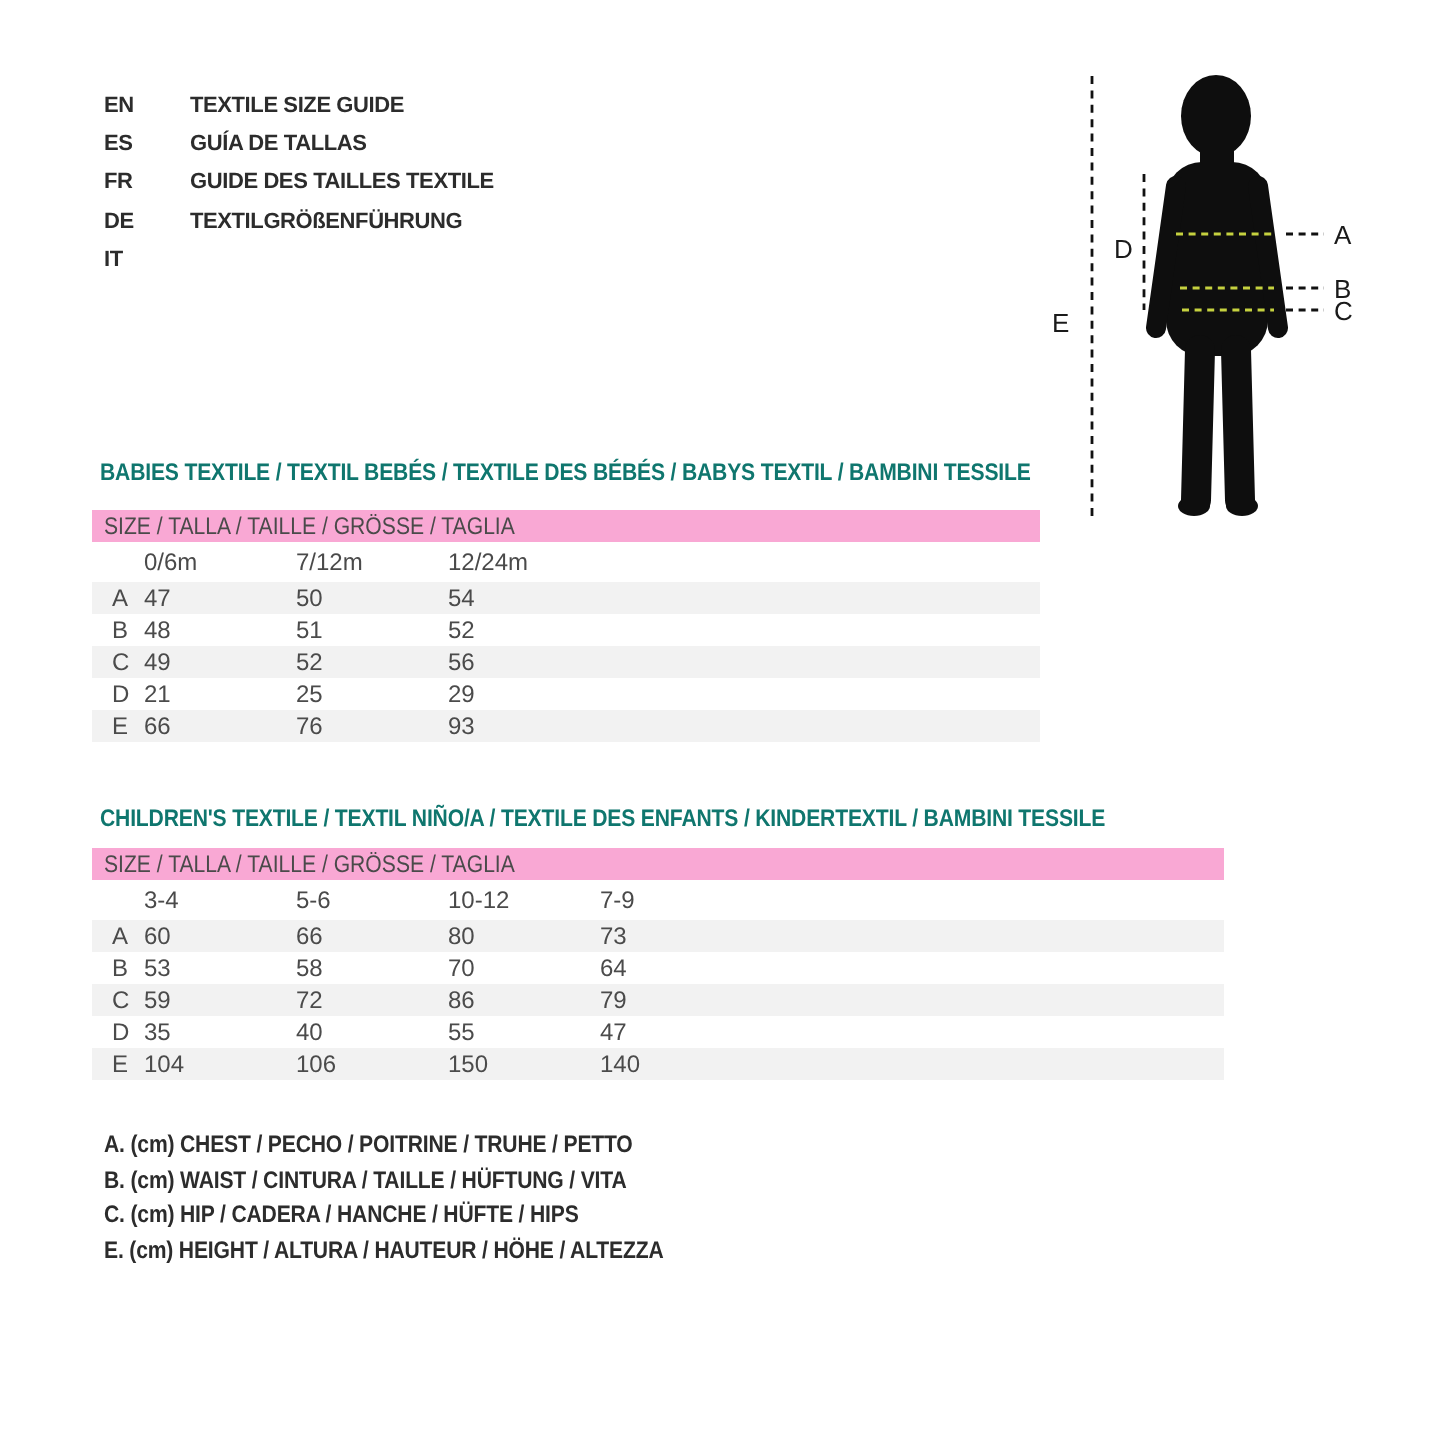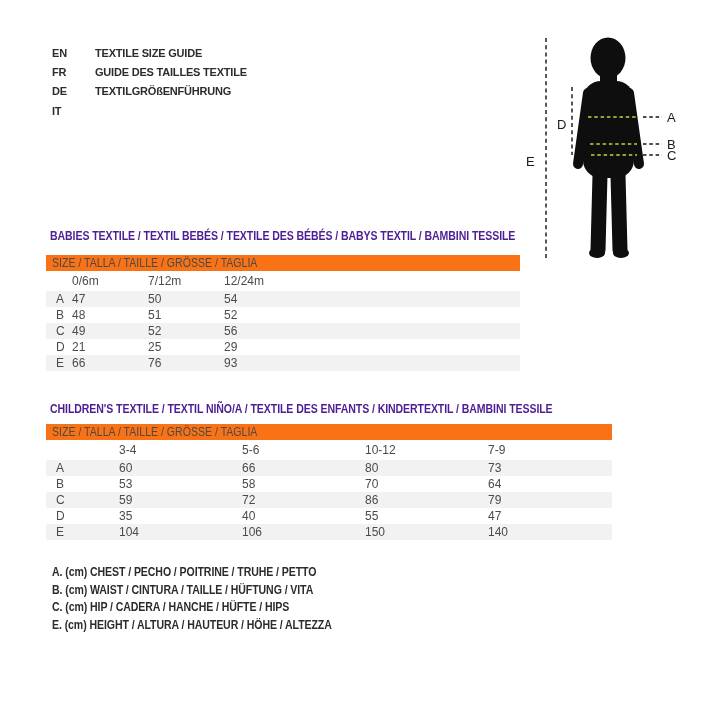--- a/index.html
+++ b/index.html
@@ -31,38 +31,38 @@
   .figure-wrap { position:absolute; left:515px; top:25px; width:205px; height:245px; }
   .figure-wrap svg text {
     font-family:"Liberation Sans", sans-serif;
     font-size:13px; fill:#1a1a1a;
   }
 
   
   .section-title {
     position:absolute; left:50px;
     font-size:12px; font-weight:bold; letter-spacing:-0.1px;
-    color:#4c1d95;
+    color:#0f766e;
   }
   .section-title.babies { top:229px; }
   .section-title.children { top:402px; }
 
   
   .size-table { position:absolute; left:46px; font-size:12px; color:#4b4b4b; }
   .size-table.babies { top:255px; width:474px; }
   .size-table.children { top:424px; width:566px; }
 
   .size-bar {
     height:16px; line-height:16px;
-    background:#f97316; color:#4a4a4a;
+    background:#f9a8d4; color:#4a4a4a;
     padding-left:6px;
   }
   .grid-row { display:grid; align-items:center; }
   .babies .grid-row { grid-template-columns:26px 76px 76px 76px 1fr; }
-  .children .grid-row { grid-template-columns:26px 76px 76px 76px 76px 1fr;gap:47px; }
+  .children .grid-row { grid-template-columns:26px 76px 76px 76px 76px 1fr; }
   .cols-row { height:20px; color:#4a4a4a; }
   .data-row { height:16px; }
   .data-row:nth-child(odd) { background:#f2f2f2; }
   .cell-label { padding-left:10px; text-align:left; }
   .cell-val { text-align:left; }
 
   
   .legend {
     position:absolute; left:52px; top:564px;
     font-size:12px; font-weight:bold; letter-spacing:-0.1px;
@@ -70,20 +70,24 @@
   }
   .legend-line { height:17.7px; line-height:17.7px; white-space:nowrap; }
 </style>
 </head>
 <body>
 
 <div class="lang-list">
   <div class="lang-row">
     <span class="lang-code">EN</span>
     <span class="lang-label">TEXTILE SIZE GUIDE</span>
+  </div>
+  <div class="lang-row">
+    <span class="lang-code">ES</span>
+    <span class="lang-label">GUÍA DE TALLAS</span>
   </div>
   <div class="lang-row">
     <span class="lang-code">FR</span>
     <span class="lang-label">GUIDE DES TAILLES TEXTILE</span>
   </div>
   <div class="lang-row">
     <span class="lang-code">DE</span>
     <span class="lang-label">TEXTILGRÖßENFÜHRUNG</span>
   </div>
   <div class="lang-row">

